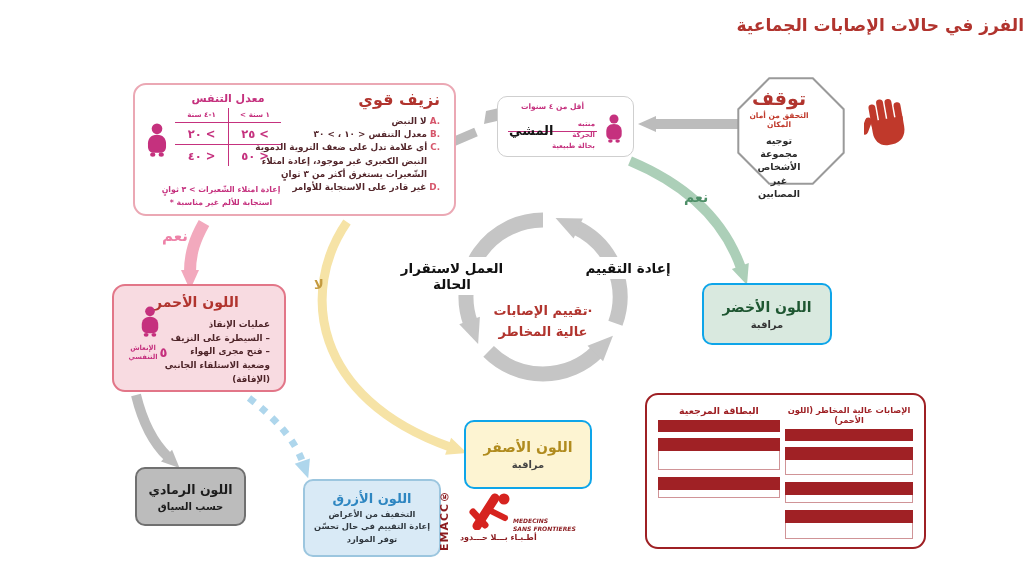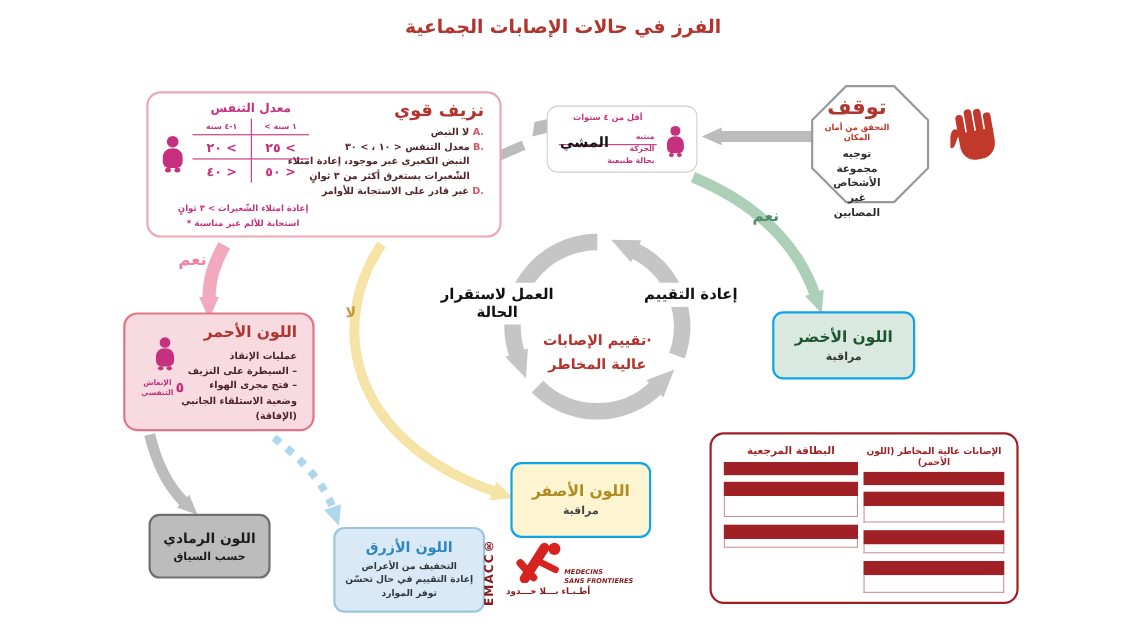--- a/index.html
+++ b/index.html
@@ -1,18 +1,18 @@
 <!DOCTYPE html>
 <html lang="ar"><head>
 <meta charset="utf-8">
 <style>
   body{margin:0;background:#fff}
   .stage{position:relative;width:1024px;height:574px;background:#fff;font-family:"DejaVu Sans",sans-serif;overflow:hidden}
   .layer{position:absolute;left:0;top:0}
-  .main-title{position:absolute;top:15px;left:0;width:100%;text-align:center;font-size:17px;font-weight:bold;color:#b1342e}
+  .main-title{position:absolute;top:15px;left:0;width:100%;text-align:right;font-size:17px;font-weight:bold;color:#b1342e}
 
   .oct-shape{position:absolute;left:731px;top:71px}
   .oct-text{position:absolute;left:739px;top:87px;width:80px;text-align:center;line-height:1.2}
   .stop-title{font-size:19px;font-weight:bold;color:#b1342e}
   .stop-sub{font-size:7.5px;font-weight:bold;color:#c0392b;margin-top:1px}
   .stop-body{font-size:9.5px;font-weight:bold;color:#2b2b2b;margin-top:5px;line-height:1.4;padding:0 10px}
   .hand-icon{position:absolute;left:864px;top:97px}
 
   .box{position:absolute;border-radius:10px;box-sizing:border-box}
   .walk-box{left:497px;top:96px;width:137px;height:61px;background:#fff;border:1.5px solid #cfcfcf}
@@ -55,21 +55,21 @@
   .gray-box .t{font-size:12.5px;color:#1c1c1c}
   .gray-box .s{font-size:10px;font-weight:bold;color:#1c1c1c}
   .yellow-box{left:464px;top:420px;width:128px;height:69px;background:#fdf4d2;border:2px solid #0ea5e9}
   .yellow-box .t{font-size:14px;color:#b08b1e}
   .yellow-box .s{font-size:10px;font-weight:bold;color:#444}
   .blue-box{left:303px;top:479px;width:138px;height:78px;background:#d9eaf6;border:2px solid #9cc6df;gap:2px}
   .blue-box .t{font-size:13px;color:#2e86c1}
   .blue-lines{font-size:8.3px;font-weight:bold;color:#30383f;line-height:1.5;text-align:center}
 
   .red-box{left:112px;top:284px;width:174px;height:108px;background:#f8dbe1;border:2px solid #e27688;border-radius:13px}
-  .red-title{position:absolute;top:8px;left:40px;right:14px;text-align:right;font-size:14px;font-weight:bold;color:#b1342e}
+  .red-title{position:absolute;top:8px;left:40px;right:14px;text-align:left;font-size:14px;font-weight:bold;color:#b1342e}
   .red-lines{position:absolute;top:32px;right:14px;text-align:right;font-size:8.8px;font-weight:bold;color:#4d2428;line-height:1.55}
   .red-baby{position:absolute;left:24px;top:20px}
   .resus{position:absolute;left:4px;top:58px;width:60px;display:flex;direction:rtl;align-items:center;justify-content:center;gap:2px;color:#c5317e}
   .resus-num{font-size:13px;font-weight:bold}
   .resus-words{font-size:6.8px;font-weight:bold;line-height:1.3;text-align:center}
 
   .card{position:absolute;left:645px;top:393px;width:281px;height:156px;background:#fff;border:2.5px solid #9e2024;border-radius:13px;box-sizing:border-box}
   .card-col{position:absolute;top:10px}
   .col-right{right:11px;width:128px}
   .col-left{left:11px;width:122px}
@@ -175,20 +175,21 @@
   <div class="lbl lbl-no-top">لا</div>
   <div class="lbl lbl-yes-green">نعم</div>
   <div class="lbl lbl-yes-red">نعم</div>
   <div class="lbl lbl-no-yellow">لا</div>
 
   <div class="box bleed-box">
     <div class="bleed-title">نزيف قوي</div>
     <div class="bleed-list">
       <div><span class="b-letter" dir="ltr">A.</span><span>لا النبض</span></div>
       <div><span class="b-letter" dir="ltr">B.</span><span>معدل التنفس &lt; ١٠ ، &gt; ٣٠</span></div>
+      <div><span class="b-letter" dir="ltr">C.</span><span>أي علامة تدل على ضعف التروية الدموية</span></div>
       <div class="b-cont"><span>النبض الكعبري غير موجود، إعادة امتلاء</span></div>
       <div class="b-cont"><span>الشّعيرات يستغرق أكثر من ٣ ثوانٍ</span></div>
       <div><span class="b-letter" dir="ltr">D.</span><span>غير قادر على الاستجابة للأوامر</span></div>
     </div>
     <div class="rr-title">معدل التنفس</div>
     <svg class="rr-baby" width="26" height="34" viewBox="0 0 24 32">
       <circle cx="12" cy="5.5" r="5" fill="#c5317e"></circle>
       <path d="M12,11 C6,11 3.5,15 3.5,19 L3.5,22 C3.5,26 6,28 9,28 L15,28 C18,28 20.5,26 20.5,22 L20.5,19 C20.5,15 18,11 12,11 Z" fill="#c5317e"></path>
       <ellipse cx="8" cy="29.8" rx="2.5" ry="2" fill="#c5317e"></ellipse>
         <ellipse cx="16" cy="29.8" rx="2.5" ry="2" fill="#c5317e"></ellipse>

